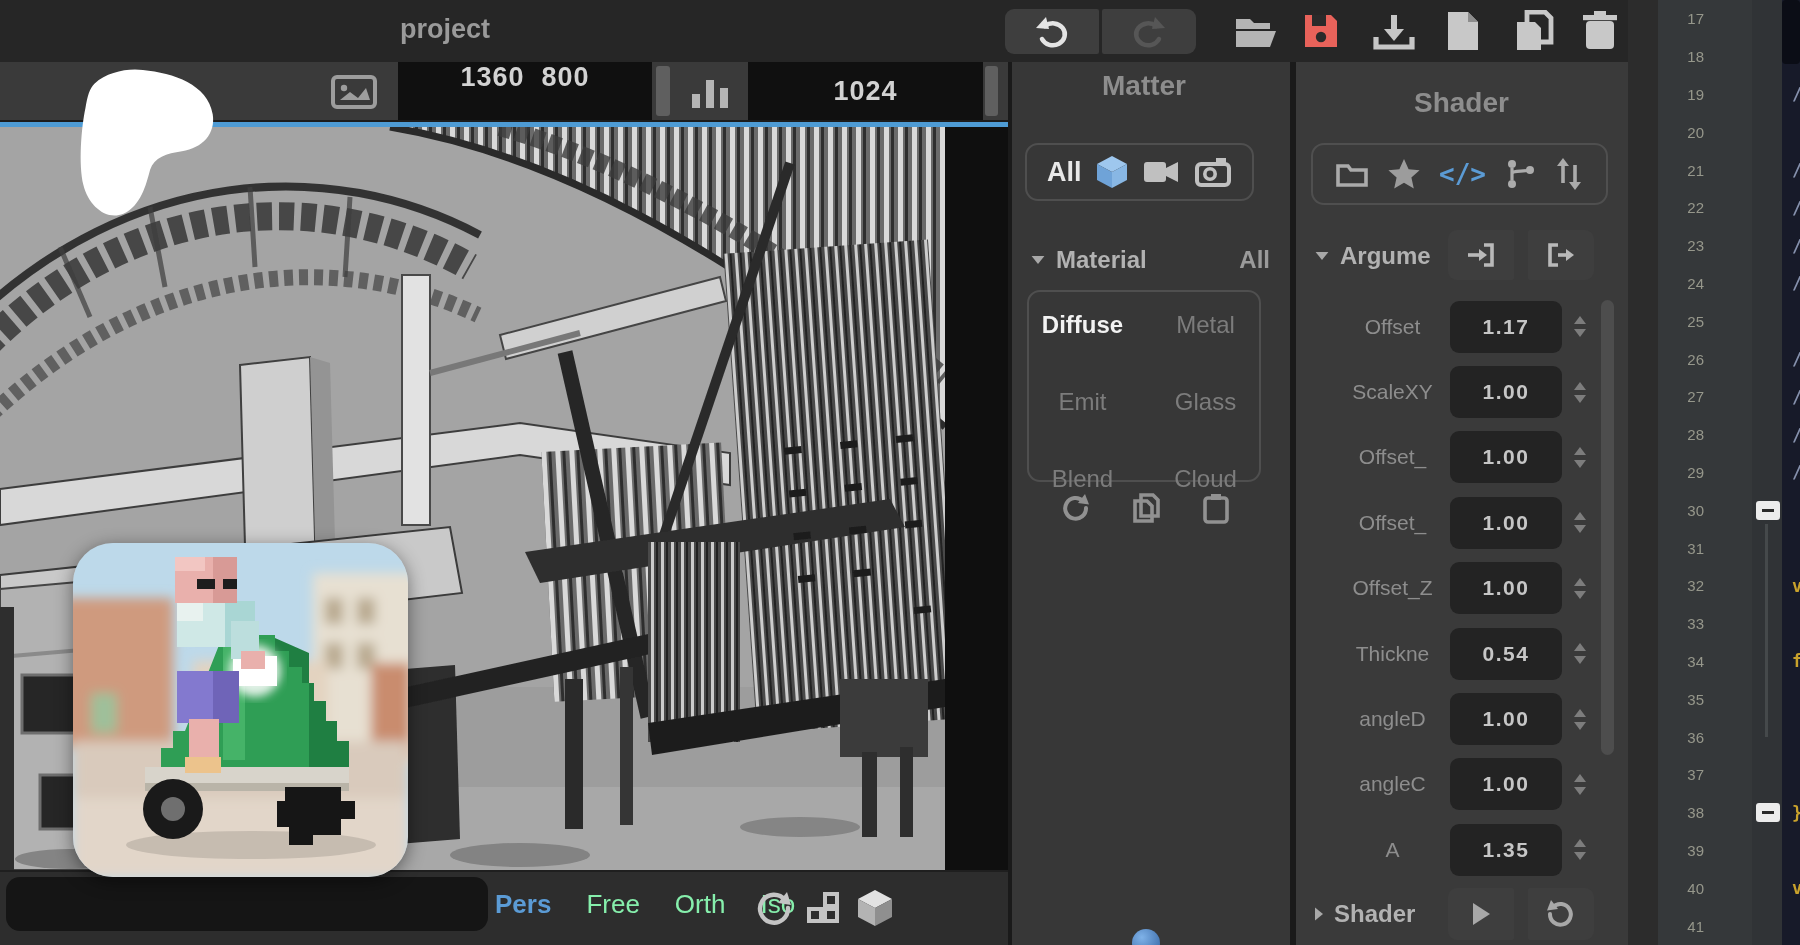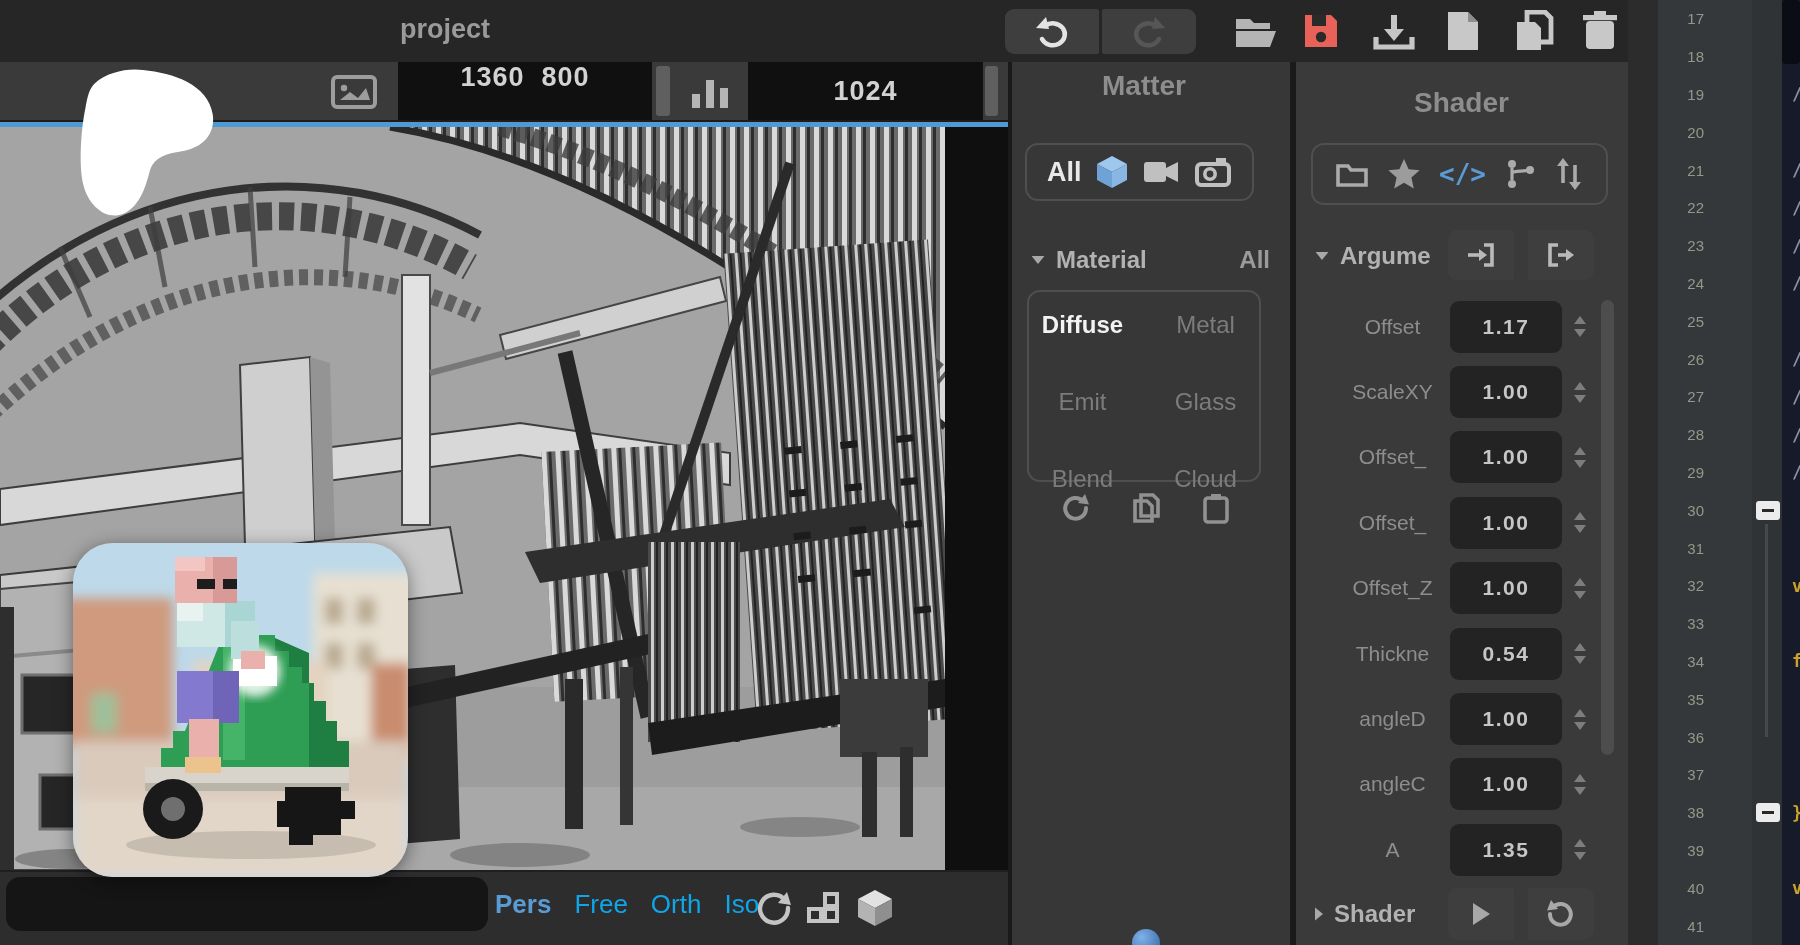--- a/index.html
+++ b/index.html
@@ -20,21 +20,21 @@
              font-size:21px;font-weight:bold;letter-spacing:1.5px;display:flex;align-items:center;justify-content:center;}
   .arg-spin{display:flex;flex-direction:column;gap:5px;margin-left:12px;cursor:pointer;}
   .tri-up-s{width:0;height:0;border-left:6px solid transparent;border-right:6px solid transparent;border-bottom:8px solid #7d7d7d;}
   .tri-dn-s{width:0;height:0;border-left:6px solid transparent;border-right:6px solid transparent;border-top:8px solid #7d7d7d;}
   .code-line{display:flex;align-items:center;height:37.8px;padding-left:44px;box-sizing:border-box;}
   .ln{width:32px;text-align:right;font-size:15px;font-weight:normal;color:#96978b;flex:none;}
   .fold{width:30px;margin-left:49px;display:flex;align-items:center;justify-content:center;flex:none;}
   .fold-box{position:relative;width:24px;height:19px;background:#ececec;border-radius:3px;}
   .fold-box::after{content:"";position:absolute;left:6px;top:8px;width:12px;height:3px;background:#2a2a2a;}
   .glyph{margin-left:9px;font-family:"DejaVu Sans Mono",monospace;font-size:17px;font-weight:bold;}
-  .vm{font-size:26px;color:#0ea5e9;cursor:pointer;}
+  .vm{font-size:26px;color:#86efac;cursor:pointer;}
   .vm.sel{color:#5b9bd5;font-weight:bold;}
   .btn-dark{background:#3e3e3e;border-radius:9px;display:flex;align-items:center;justify-content:center;cursor:pointer;}
   .handle{background:#5f5f5f;border-radius:3px;}
 </style>
 </head>
 <body>
 
 <div class="stage">
 
   <div class="abs" style="left:0;top:0;width:1628px;height:62px;background:#262626;"></div>
@@ -185,21 +185,21 @@
         <rect x="0" y="480" width="14" height="263" fill="#2f2f2f"></rect>
         <ellipse cx="70" cy="732" rx="55" ry="10" fill="#555555" opacity=".5"></ellipse>
         <ellipse cx="520" cy="728" rx="70" ry="12" fill="#4a4a4a" opacity=".4"></ellipse>
         <ellipse cx="800" cy="700" rx="60" ry="10" fill="#444444" opacity=".35"></ellipse>
       </g>
     </svg>
   </div>
 
   <div class="abs" style="left:0;top:870px;width:1008px;height:75px;background:#2d2d2d;border-top:2px solid #1f1f1f;box-sizing:border-box;"></div>
   <div class="abs" style="left:6px;top:877px;width:482px;height:54px;background:#151515;border-radius:14px;"></div>
-  <div class="abs" id="view-modes" style="left:495px;top:870px;width:260px;height:69px;display:flex;align-items:center;gap:23px;">
+  <div class="abs" id="view-modes" style="left:495px;top:870px;width:260px;height:69px;display:flex;align-items:center;gap:35px;">
       <div class="vm sel">Pers</div>
       <div class="vm">Free</div>
       <div class="vm">Orth</div>
       <div class="vm">Iso</div>
     </div>
   <svg class="abs" style="left:756px;top:890px;cursor:pointer;" width="36" height="36" viewBox="0 0 18 18">
     <path d="M14.5,5 A7,7 0 1 0 16,9" fill="none" stroke="#c4c4c4" stroke-width="2.2" stroke-linecap="round"></path>
     <polygon points="15.5,1 11,6.5 17.5,7.5" fill="#c4c4c4"></polygon>
   </svg>
   <svg class="abs" style="left:806px;top:891px;cursor:pointer;" width="34" height="34" viewBox="0 0 17 17">

